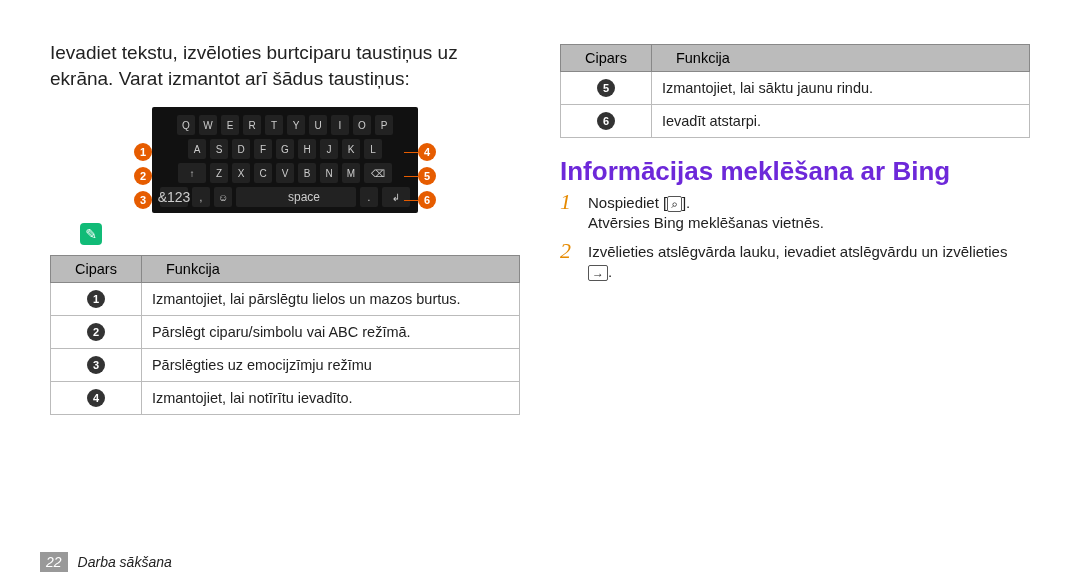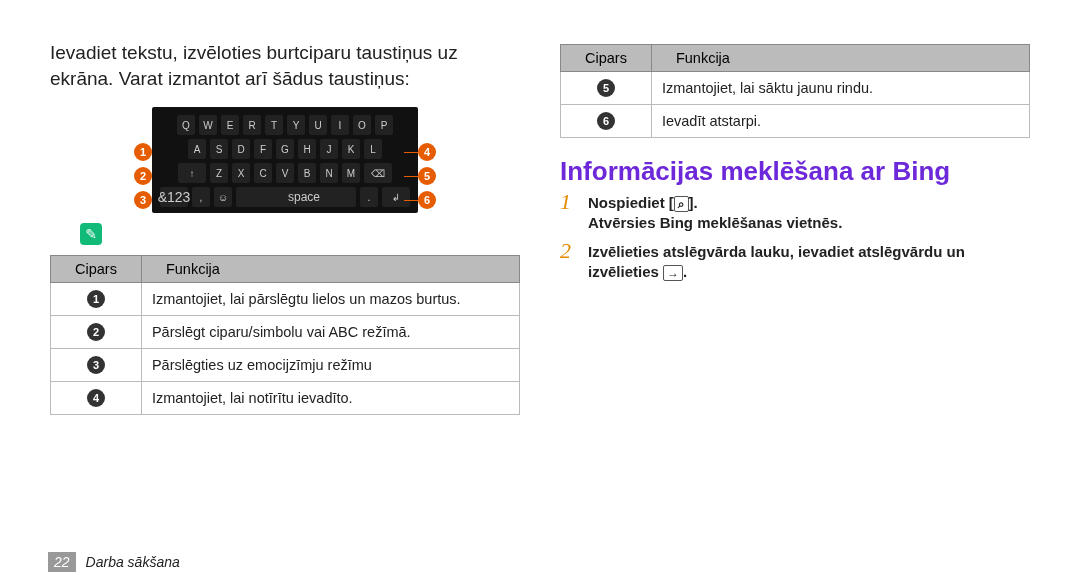--- a/index.html
+++ b/index.html
@@ -178,38 +178,37 @@
     color: #e68a00;
     font-size: 22px;
     line-height: 1;
     width: 18px;
     flex-shrink: 0;
   }
   .step-text {
     font-size: 15px;
     line-height: 1.35;
     padding-top: 2px;
-    font-weight: bold;
   }
   .icon-box {
     display: inline-flex;
     border: 1px solid #555;
     padding: 1px 3px;
     border-radius: 2px;
     font-size: 12px;
     align-items: center;
     justify-content: center;
     height: 12px;
     line-height: 12px;
     vertical-align: middle;
   }
   
   .footer {
     position: absolute;
-    left: 48px;
+    left: 40px;
     bottom: 14px;
     display: flex;
     align-items: center;
     gap: 10px;
     font-style: italic;
     color: #222;
     font-size: 14px;
   }
   .page-num-box {
     background: #999;

